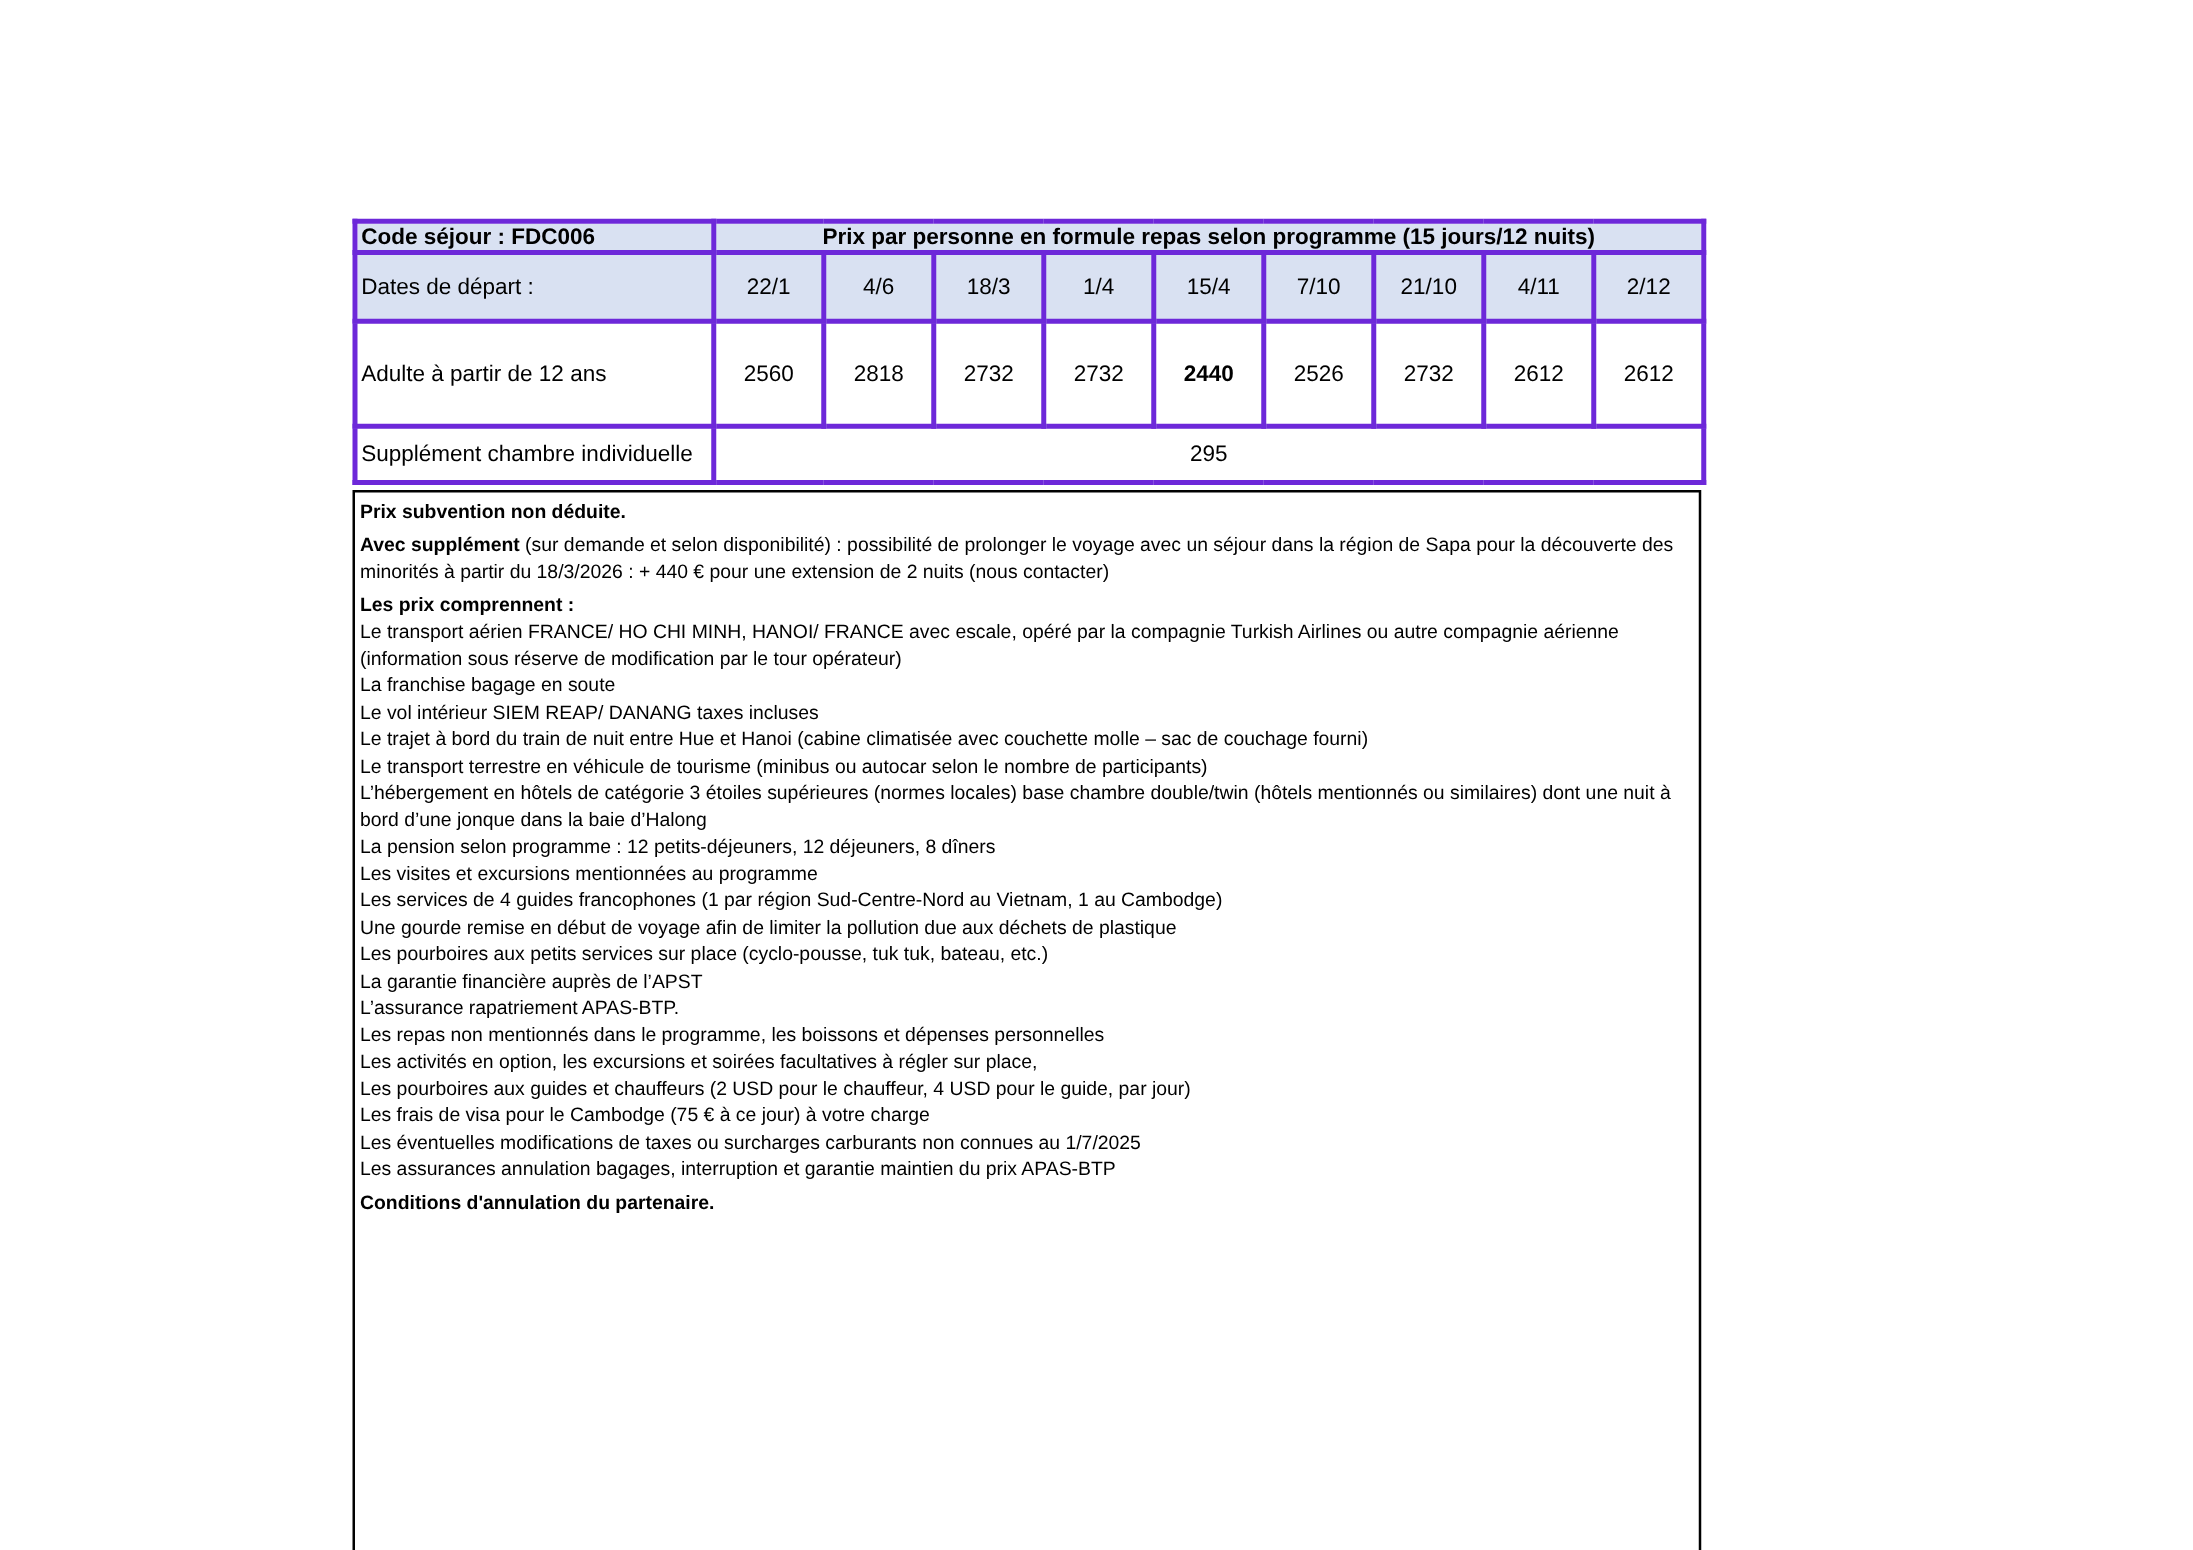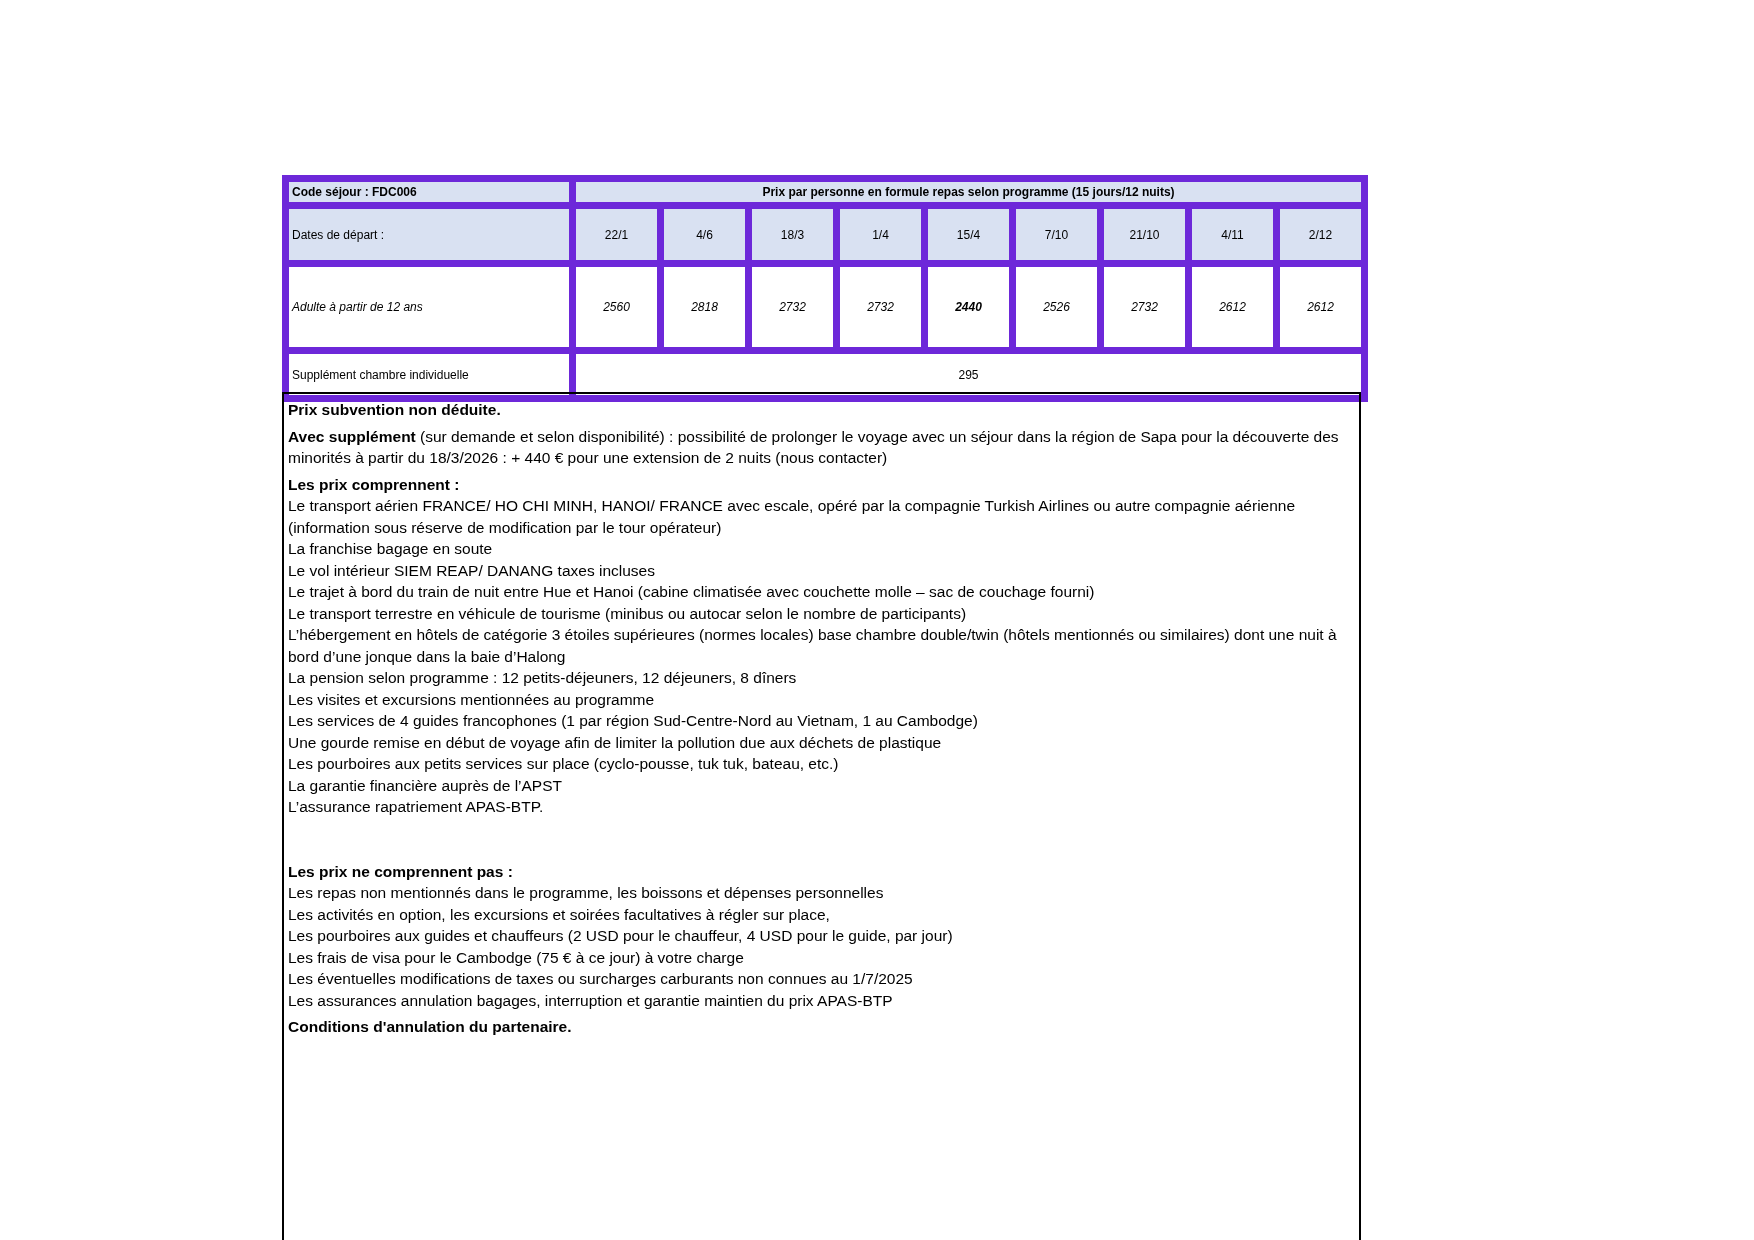--- a/index.html
+++ b/index.html
@@ -21,29 +21,29 @@
   table.price-table {
     position: absolute;
     left: 282px;
     top: 175px;
     width: 1079px;
     border-collapse: collapse;
     table-layout: fixed;
     border: 3px solid #000;
   }
   table.price-table td {
-    border: 7px solid #6d28d9;
-    font-size: 12px;
+    border: 4px solid #6d28d9;
+    font-size: 18px;
     padding: 0 3px;
     overflow: hidden;
     vertical-align: middle;
   }
   .row-head td   { height: 20px; }
   .row-dates td  { height: 51px; }
-  .row-adult td  { height: 80px; font-style: italic; }
+  .row-adult td  { height: 80px; }
   .row-supp td   { height: 41px; }
   td.fill  { background: #d9e1f2; }
   td.c     { text-align: center; }
   td.l     { text-align: left; }
   .bold    { font-weight: bold; }
   td.title-cell { font-weight: bold; font-size: 15px; }
 
   
   .info-box {
     position: absolute;
@@ -131,21 +131,20 @@
       <div class="line">L’hébergement en hôtels de catégorie 3 étoiles supérieures (normes locales) base chambre double/twin (hôtels mentionnés ou similaires) dont une nuit à bord d’une jonque dans la baie d’Halong</div>
       <div class="line">La pension selon programme : 12 petits-déjeuners, 12 déjeuners, 8 dîners</div>
       <div class="line">Les visites et excursions mentionnées au programme</div>
       <div class="line">Les services de 4 guides francophones (1 par région Sud-Centre-Nord au Vietnam, 1 au Cambodge)</div>
       <div class="line">Une gourde remise en début de voyage afin de limiter la pollution due aux déchets de plastique</div>
       <div class="line">Les pourboires aux petits services sur place (cyclo-pousse, tuk tuk, bateau, etc.)</div>
       <div class="line">La garantie financière auprès de l’APST</div>
       <div class="line">L’assurance rapatriement APAS-BTP.</div>
     </div>
 
-    <div class="line bold mt2">Les prix ne comprennent pas :</div>
     <div>
       <div class="line">Les repas non mentionnés dans le programme, les boissons et dépenses personnelles</div>
       <div class="line">Les activités en option, les excursions et soirées facultatives à régler sur place,</div>
       <div class="line">Les pourboires aux guides et chauffeurs (2 USD pour le chauffeur, 4 USD pour le guide, par jour)</div>
       <div class="line">Les frais de visa pour le Cambodge (75 € à ce jour) à votre charge</div>
       <div class="line">Les éventuelles modifications de taxes ou surcharges carburants non connues au 1/7/2025</div>
       <div class="line">Les assurances annulation bagages, interruption et garantie maintien du prix APAS-BTP</div>
     </div>
 
     <div class="line bold mt1">Conditions d'annulation du partenaire.</div>

